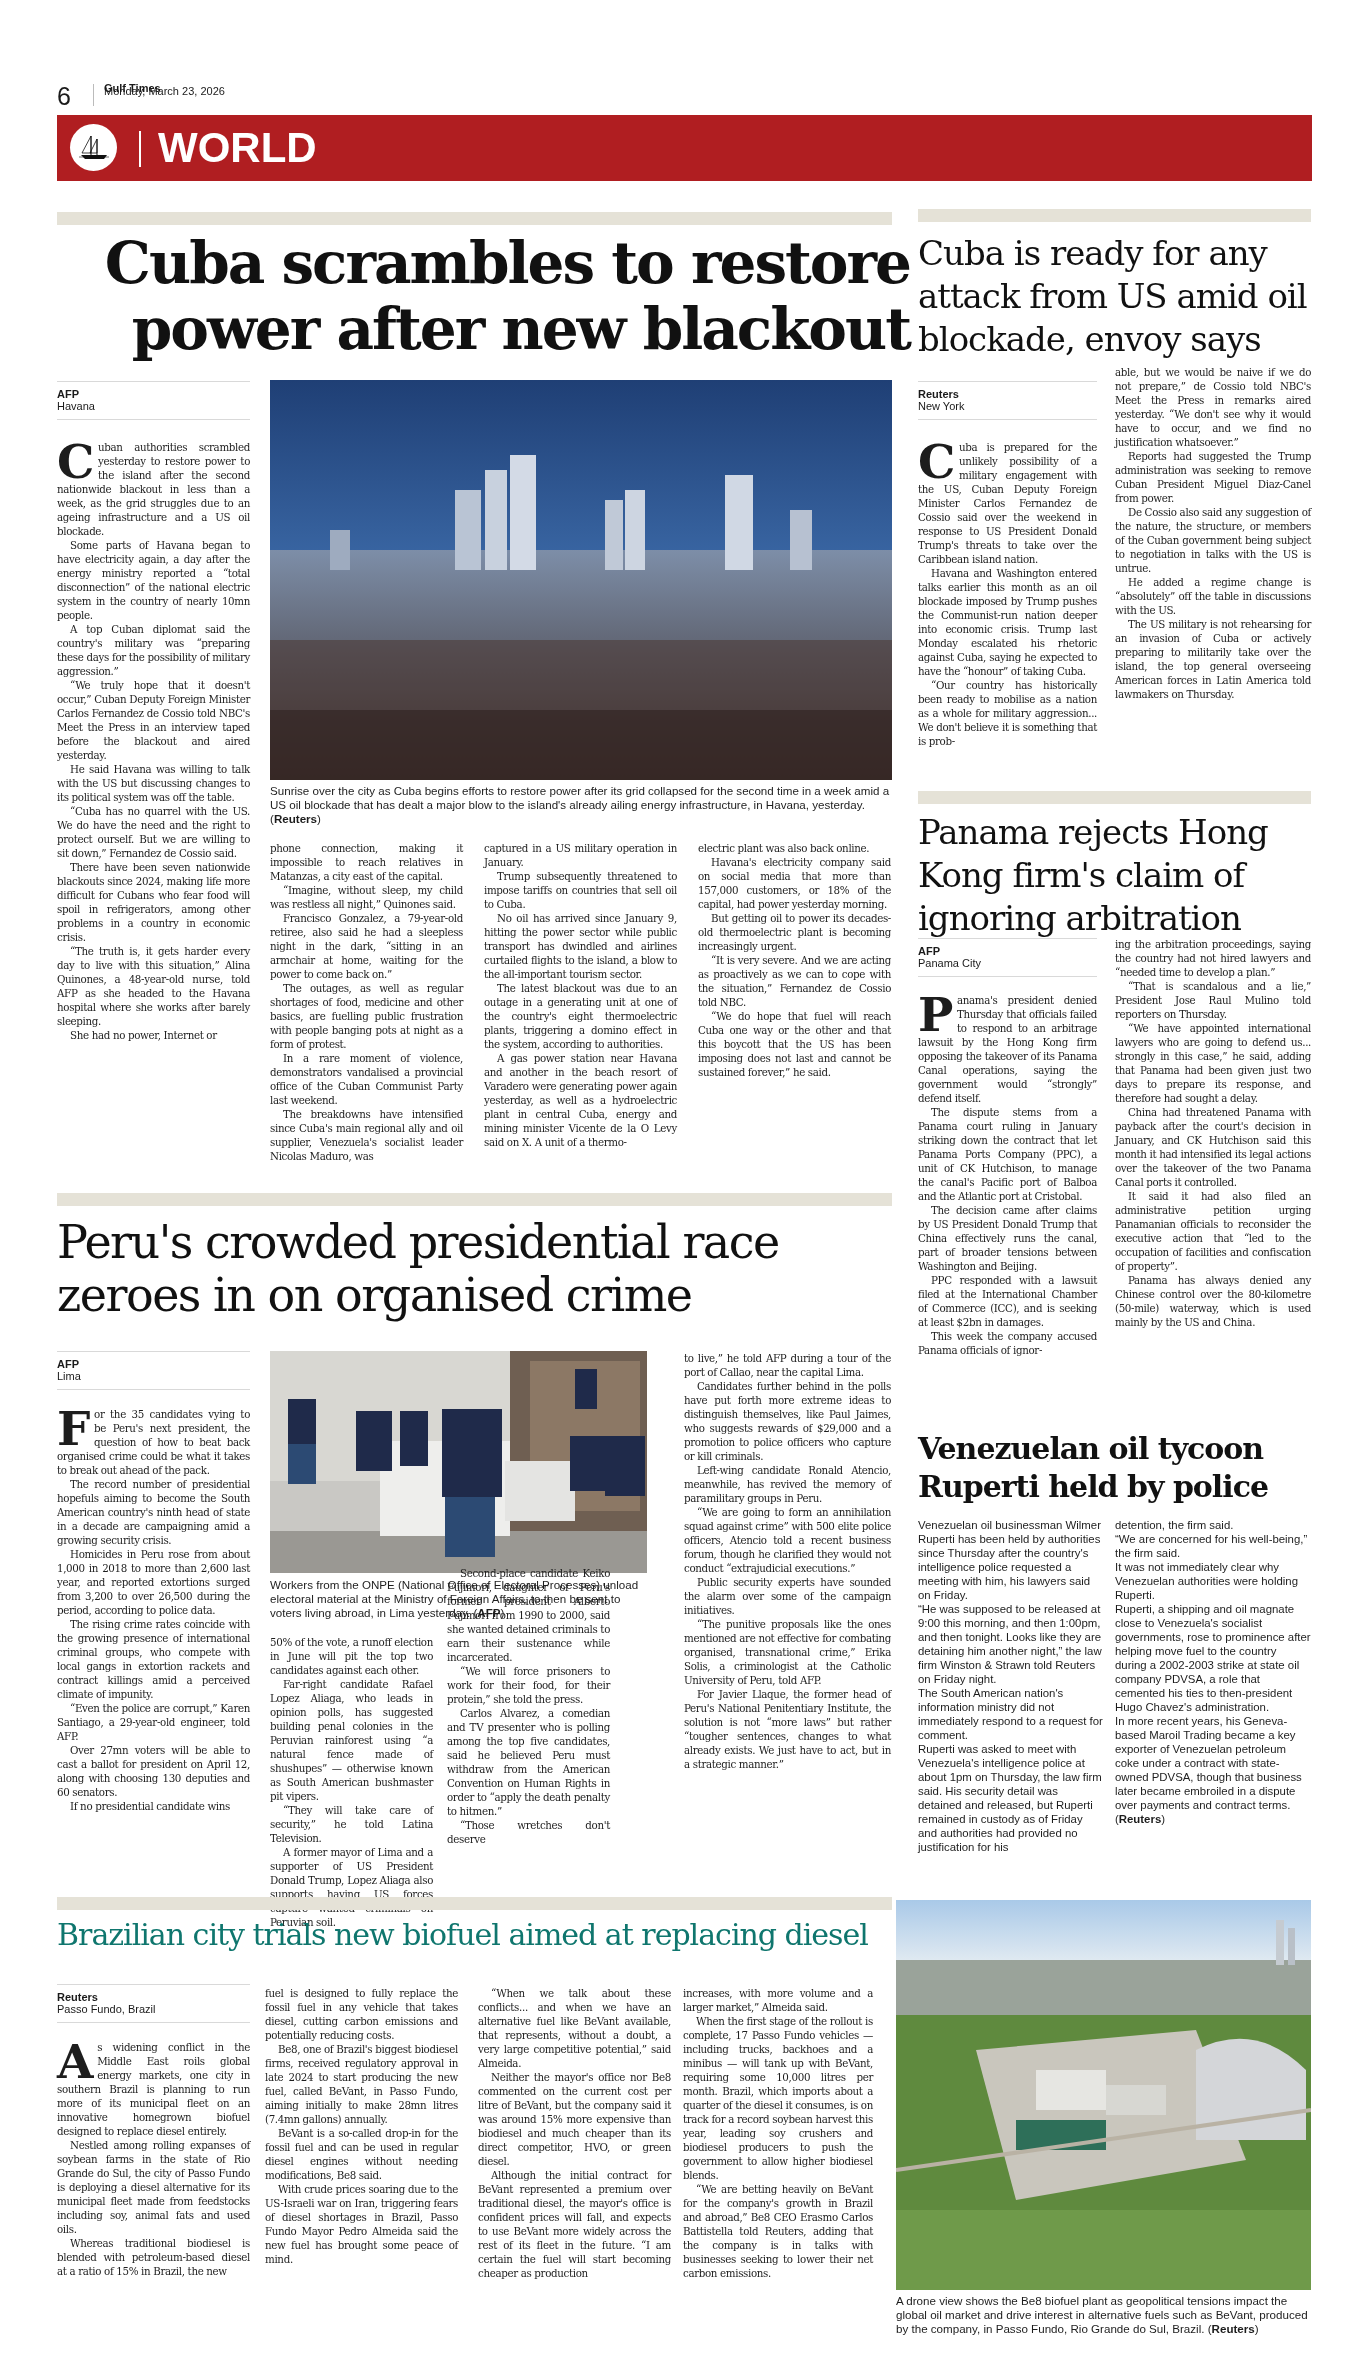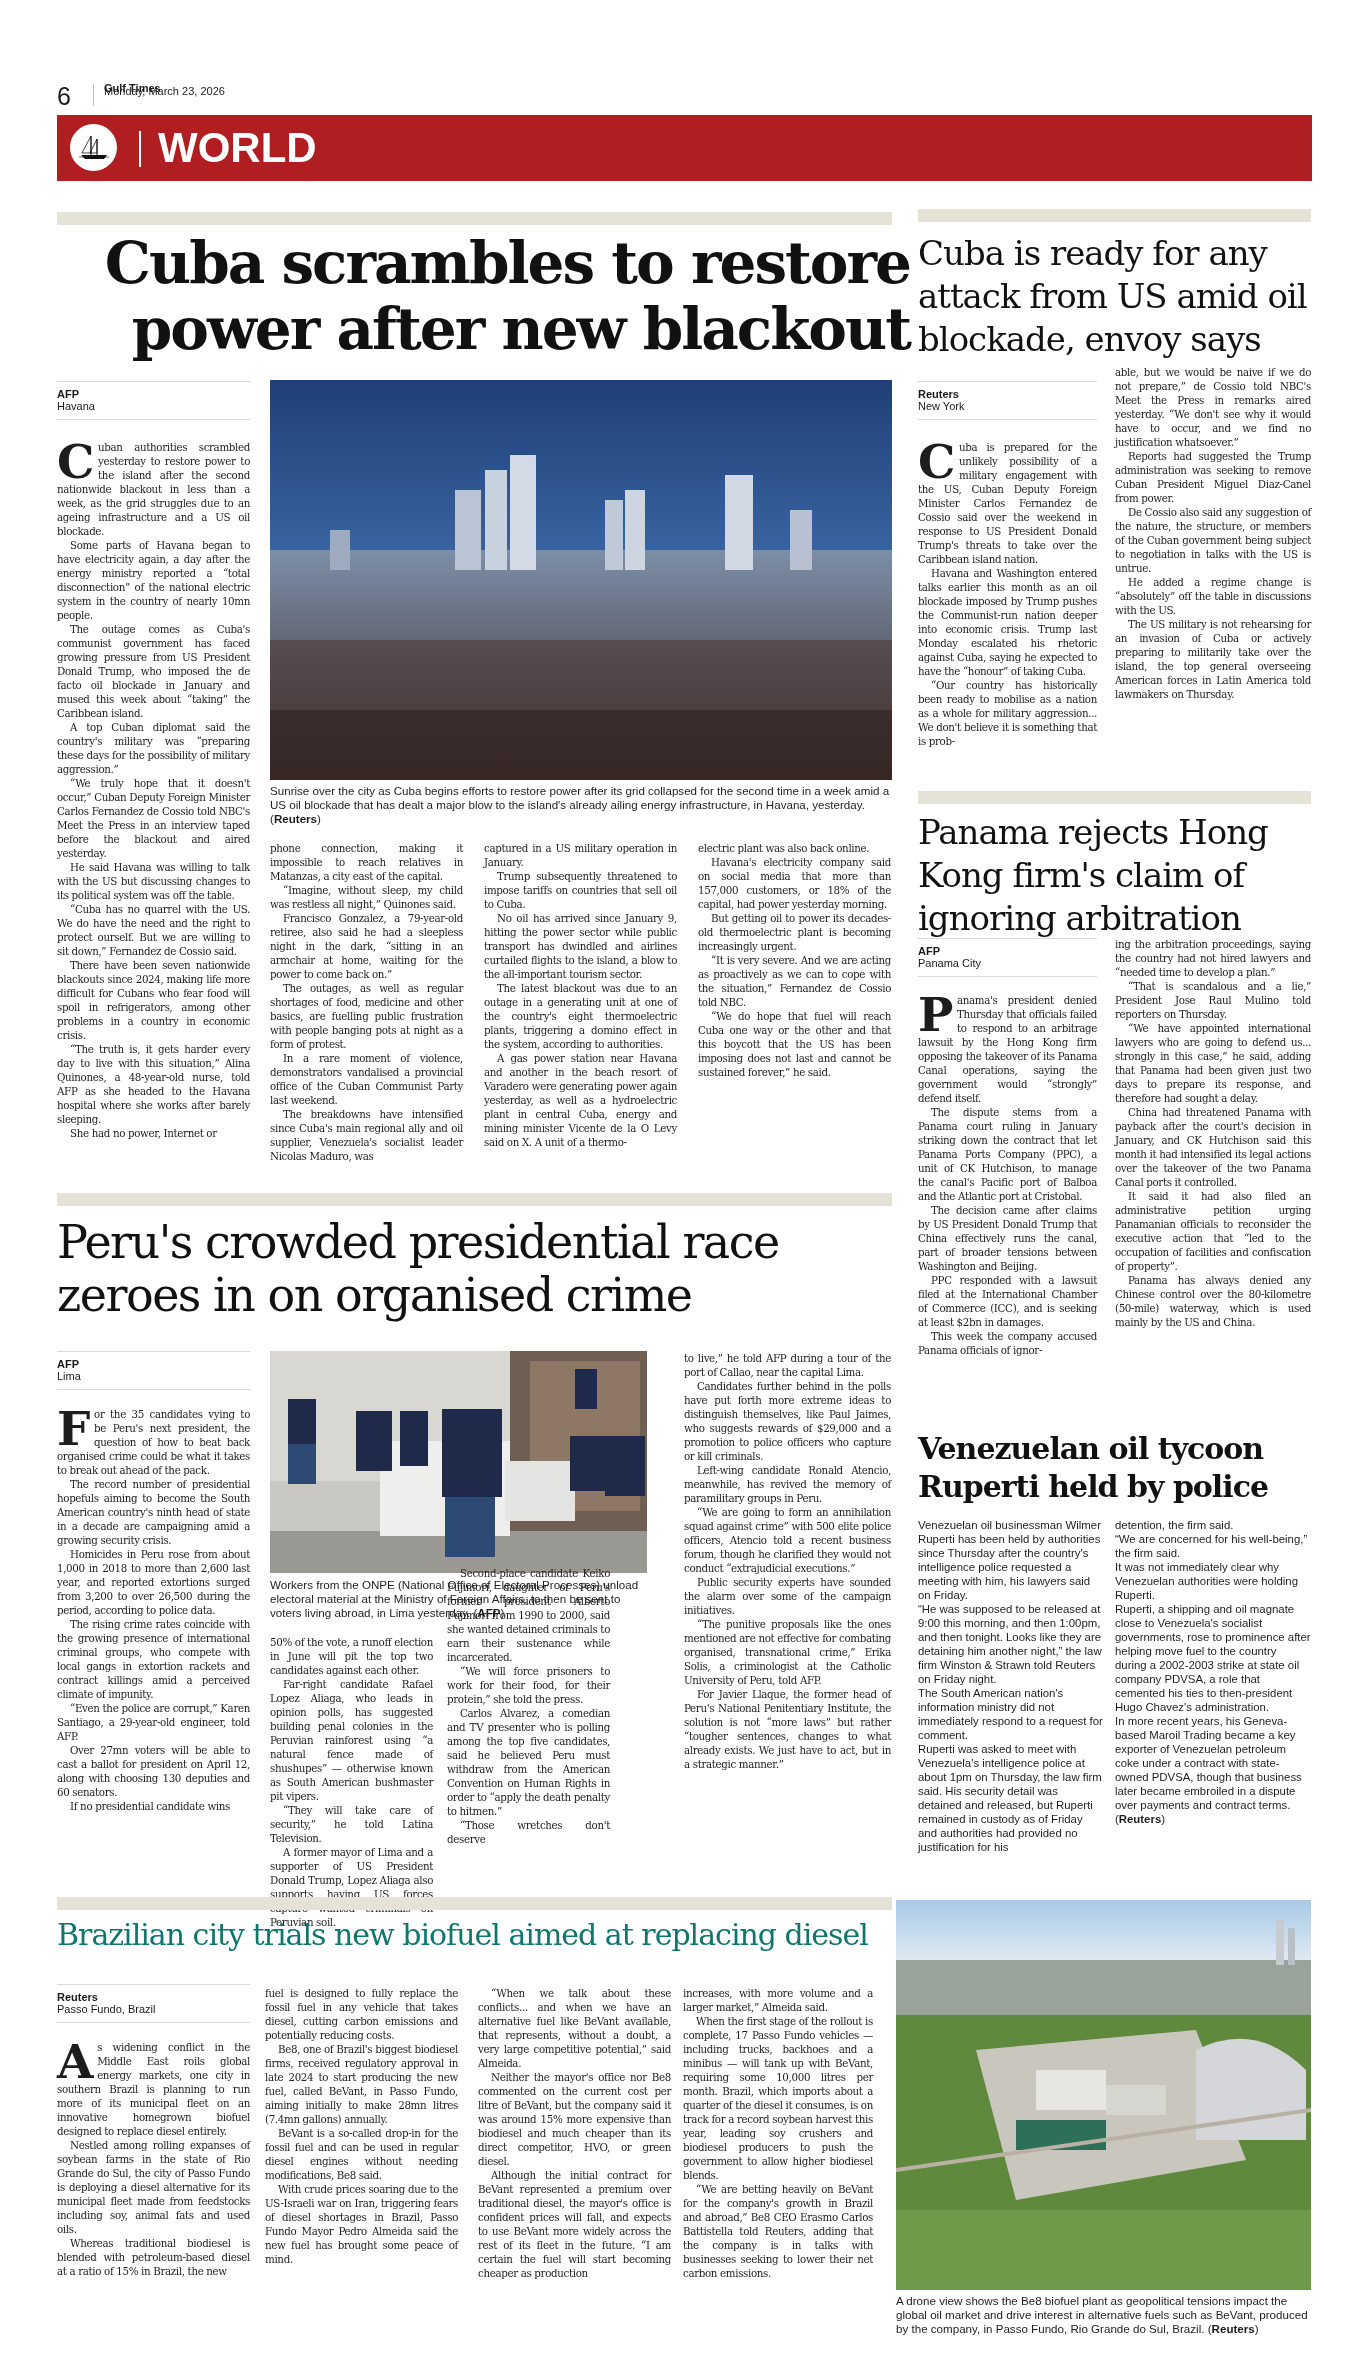--- a/index.html
+++ b/index.html
@@ -73,21 +73,20 @@
 </div>
 
 <div class="abs byline" style="left:57px; top:381px; width:193px;">
   <span class="agency">AFP</span>
   <span class="loc">Havana</span>
 </div>
 
 <div class="abs col" style="left:57px; top:440px; width:193px;">
     <p class="first"><span class="dropcap">C</span>uban authorities scrambled yesterday to restore power to the island after the second nationwide blackout in less than a week, as the grid struggles due to an ageing infrastructure and a US oil blockade.</p>
     <p>Some parts of Havana began to have electricity again, a day after the energy ministry reported a “total disconnection” of the national electric system in the country of nearly 10mn people.</p>
-    <p>The outage comes as Cuba's communist government has faced growing pressure from US President Donald Trump, who imposed the de facto oil blockade in January and mused this week about “taking” the Caribbean island.</p>
     <p>A top Cuban diplomat said the country's military was “preparing these days for the possibility of military aggression.”</p>
     <p>“We truly hope that it doesn't occur,” Cuban Deputy Foreign Minister Carlos Fernandez de Cossio told NBC's Meet the Press in an interview taped before the blackout and aired yesterday.</p>
     <p>He said Havana was willing to talk with the US but discussing changes to its political system was off the table.</p>
     <p>“Cuba has no quarrel with the US. We do have the need and the right to protect ourself. But we are willing to sit down,” Fernandez de Cossio said.</p>
     <p>There have been seven nationwide blackouts since 2024, making life more difficult for Cubans who fear food will spoil in refrigerators, among other problems in a country in economic crisis.</p>
     <p>“The truth is, it gets harder every day to live with this situation,” Alina Quinones, a 48-year-old nurse, told AFP as she headed to the Havana hospital where she works after barely sleeping.</p>
     <p>She had no power, Internet or</p>
   </div>
 
 <div class="abs photo" style="left:270px; top:380px; width:622px; height:400px;">

